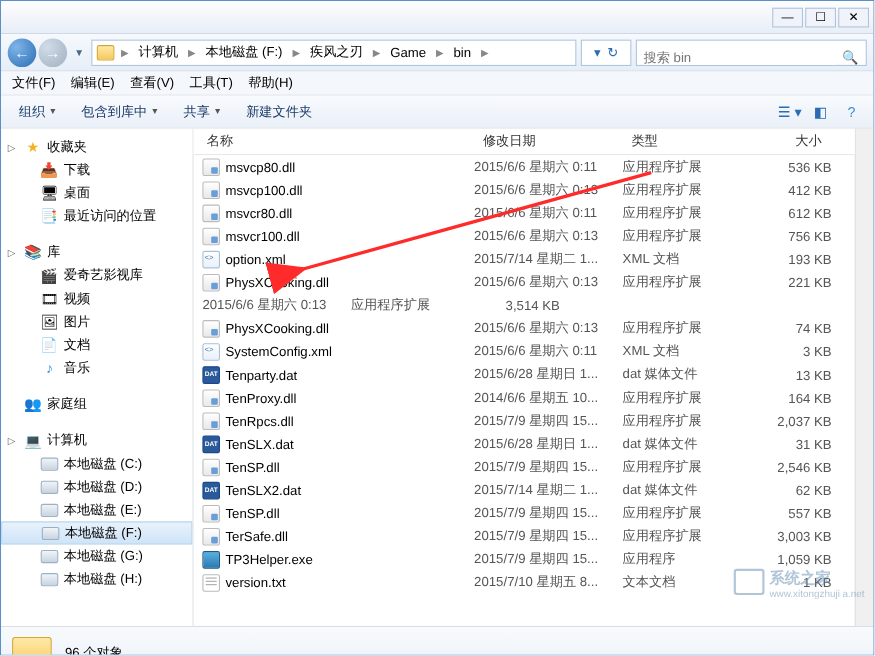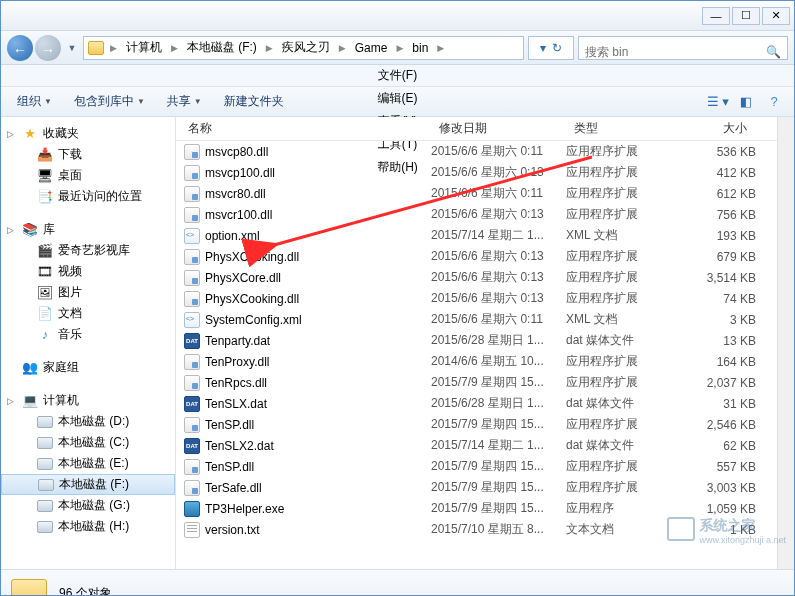--- a/index.html
+++ b/index.html
@@ -12,21 +12,21 @@
 .navcircle { width: 26px; height: 26px; border-radius: 50%; background: radial-gradient(circle at 30% 30%, #7fb4e8, #2a6db3); display: flex; align-items: center; justify-content: center; color: #fff; font-size: 14px; cursor: pointer; }
 .navcircle.fwd { background: radial-gradient(circle at 30% 30%, #d0dce8, #a0b0c0); }
 .navdrop { width: 14px; display: flex; align-items: center; justify-content: center; color: #4a6a8a; font-size: 9px; cursor: pointer; }
 .addressbar { flex: 1; height: 24px; border: 1px solid #b0c4de; background: #fff; display: flex; align-items: center; padding: 0 4px; gap: 4px; }
 .foldericon { width: 16px; height: 14px; background: linear-gradient(#ffe9a8, #f5c95a); border: 1px solid #d4a830; border-radius: 2px; flex-shrink: 0; }
 .crumb { display: flex; align-items: center; white-space: nowrap; cursor: pointer; padding: 2px 3px; }
 .crumbsep { color: #888; font-size: 9px; padding: 0 2px; }
 .refreshbox { width: 46px; height: 24px; border: 1px solid #b0c4de; background: #fff; display: flex; align-items: center; justify-content: center; gap: 6px; color: #2a6db3; }
 .searchbox { width: 210px; height: 24px; border: 1px solid #b0c4de; background: #fff; display: flex; align-items: flex-end; padding: 0 6px; gap: 6px; }
 .searchbox input { border: none; outline: none; flex: 1; font-size: 12px; color: #888; font-family: inherit; }
-.menubar { height: 22px; background: #f4f7fb; border-bottom: 1px solid #e0e4ea; display: flex; align-items: center; padding: 0 4px; gap: 2px; flex-direction: column; }
+.menubar { height: 22px; background: #f4f7fb; border-bottom: 1px solid #e0e4ea; display: flex; align-items: center; padding: 0 4px; gap: 2px; }
 .menuitem { padding: 2px 6px; cursor: pointer; }
 .toolbar { height: 30px; background: linear-gradient(#f8fafd, #eaf0f8); border-bottom: 1px solid #d8dee8; display: flex; align-items: center; padding: 0 8px; gap: 6px; }
 .toolitem { padding: 3px 8px; cursor: pointer; display: flex; align-items: center; gap: 3px; color: #1a3a6a; text-align: center; }
 .dropmark { font-size: 8px; color: #555; }
 .toolright { margin-left: auto; display: flex; gap: 4px; align-items: center; }
 .toolicon { width: 24px; height: 22px; display: flex; align-items: center; justify-content: center; cursor: pointer; color: #2a6db3; font-size: 13px; }
 .body { display: flex; height: 452px; }
 .sidebar { width: 175px; border-right: 1px solid #e0e4ea; overflow-y: auto; padding: 6px 0; background: #fff; }
 .sgroup { margin-bottom: 12px; }
 .sitem { display: flex; align-items: center; padding: 2px 6px 2px 18px; gap: 5px; cursor: pointer; white-space: nowrap; }
@@ -194,25 +194,25 @@
           </div>
       </div>
       <div class="sgroup">
         <div class="sitem head">
             <span class="tri">▷</span>
             <span class="sicon">💻</span>
             <span>计算机</span>
           </div>
         <div class="sitem sub">
             <span class="drvicon"></span>
+            <span>本地磁盘 (C:)</span>
+          </div>
+        <div class="sitem sub">
+            <span class="drvicon"></span>
             <span>本地磁盘 (D:)</span>
-          </div>
-        <div class="sitem sub">
-            <span class="drvicon"></span>
-            <span>本地磁盘 (C:)</span>
           </div>
         <div class="sitem sub">
             <span class="drvicon"></span>
             <span>本地磁盘 (E:)</span>
           </div>
         <div class="sitem sub sel">
             <span class="drvicon"></span>
             <span>本地磁盘 (F:)</span>
           </div>
         <div class="sitem sub">
@@ -289,27 +289,23 @@
             <div class="cell-type">XML 文档</div>
             <div class="cell-size">193 KB</div>
           </div>
           <div class="row">
             <div class="cell-name">
               <span class="ficon dll"></span>
               <span>PhysXCooking.dll</span>
             </div>
             <div class="cell-date">2015/6/6 星期六 0:13</div>
             <div class="cell-type">应用程序扩展</div>
-            <div class="cell-size">679 KB</div>
-          </div>
-          <div class="row">
-            <div class="cell-name">
-              <span class="ficon dll"></span>
-              <span>PhysXCore.dll</span>
-            </div>
+            <div class="cell-size">221 KB</div>
+          </div>
+          <div class="row">
             <div class="cell-date">2015/6/6 星期六 0:13</div>
             <div class="cell-type">应用程序扩展</div>
             <div class="cell-size">3,514 KB</div>
           </div>
           <div class="row">
             <div class="cell-name">
               <span class="ficon dll"></span>
               <span>PhysXCooking.dll</span>
             </div>
             <div class="cell-date">2015/6/6 星期六 0:13</div>

